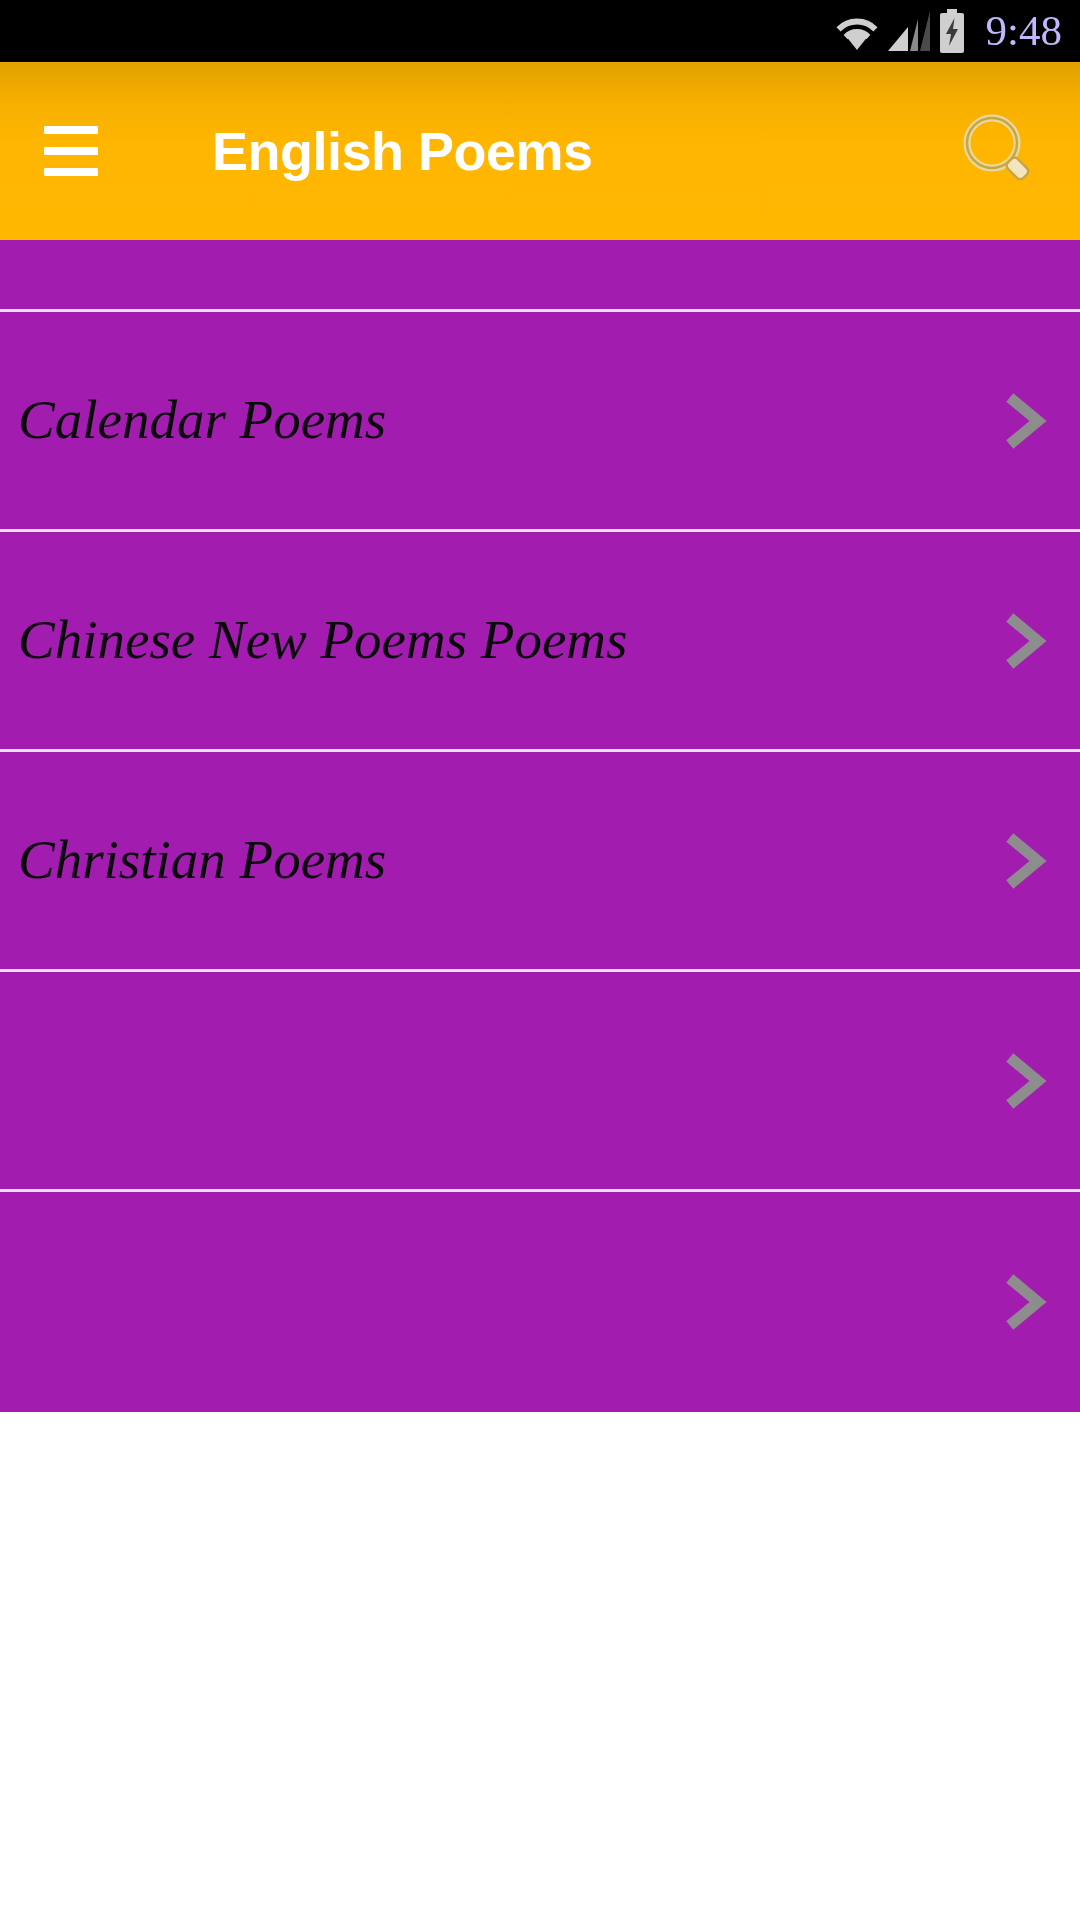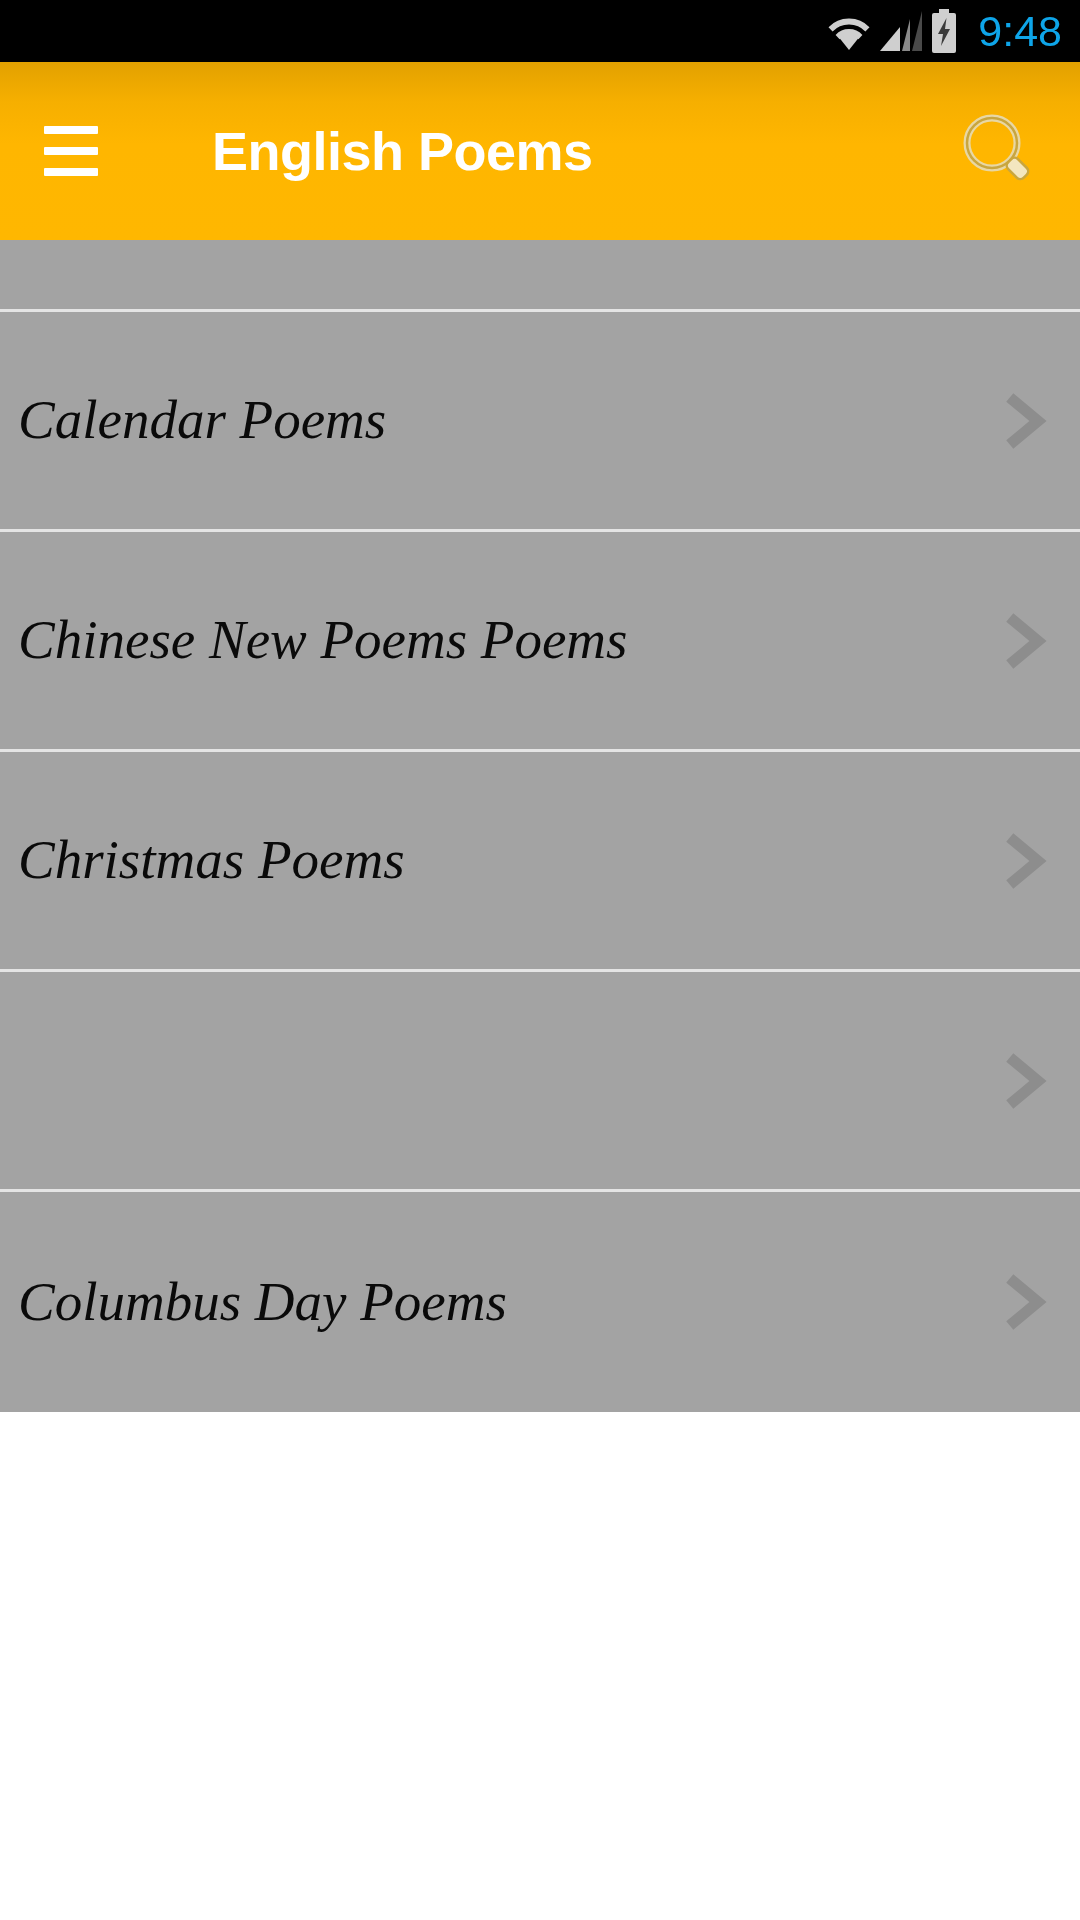--- a/index.html
+++ b/index.html
@@ -31,27 +31,27 @@
   .status-icons {
     display: flex;
     align-items: center;
     gap: 8px;
     height: 62px;
   }
   .wifi-icon { display: block; }
   .signal-icon { display: block; }
   .battery-icon { display: block; }
   .status-time {
-    color: #0ea5e9;
+    color: #c4b5fd;
     font-size: 43px;
     font-weight: 400;
     letter-spacing: 0px;
     margin-left: 12px;
     line-height: 62px;
-    font-family: Liberation Sans, sans-serif;
+    font-family: Liberation Serif, serif;
   }
 
   
   .app-bar {
     position: absolute;
     top: 62px; left: 0;
     width: 1080px;
     height: 178px;
     background: linear-gradient(to bottom, #e2a100 0%, #f6af00 22%, #ffb600 46%, #ffb700 100%);
     display: flex;
@@ -109,21 +109,21 @@
     position: absolute;
     top: -148px; left: 0;
     width: 1080px;
   }
   .list-item {
     position: relative;
     width: 1080px;
     height: 220px;
     box-sizing: border-box;
     border-bottom: 3px solid #e4e4e4;
-    background: #a3a3a3;
+    background: #a21caf;
     display: flex;
     align-items: center;
     cursor: pointer;
   }
   .list-item:last-child { border-bottom: none; }
   .list-item-label {
     font-family: "Liberation Serif", serif;
     font-style: italic;
     font-size: 55px;
     color: #0a0a0a;
@@ -209,33 +209,32 @@
 
 
     <div class="list-item">
       <span class="list-item-label">Chinese New Poems Poems</span>
       <svg class="chevron" viewBox="0 0 52 60">
         <polyline points="14,10 38,30 14,50" fill="none" stroke="#8d8d8d" stroke-width="11" stroke-linecap="square" stroke-linejoin="miter"></polyline>
       </svg>
     </div>
 
     <div class="list-item">
-      <span class="list-item-label">Christmas Poems</span>
-      <svg class="chevron" viewBox="0 0 52 60">
-        <polyline points="14,10 38,30 14,50" fill="none" stroke="#8d8d8d" stroke-width="11" stroke-linecap="square" stroke-linejoin="miter"></polyline>
-      </svg>
-    </div>
-
-    <div class="list-item">
-      <svg class="chevron" viewBox="0 0 52 60">
-        <polyline points="14,10 38,30 14,50" fill="none" stroke="#8d8d8d" stroke-width="11" stroke-linecap="square" stroke-linejoin="miter"></polyline>
-      </svg>
-    </div>
-
-    <div class="list-item">
-      <span class="list-item-label">Columbus Day Poems</span>
+      <span class="list-item-label">Christian Poems</span>
+      <svg class="chevron" viewBox="0 0 52 60">
+        <polyline points="14,10 38,30 14,50" fill="none" stroke="#8d8d8d" stroke-width="11" stroke-linecap="square" stroke-linejoin="miter"></polyline>
+      </svg>
+    </div>
+
+    <div class="list-item">
+      <svg class="chevron" viewBox="0 0 52 60">
+        <polyline points="14,10 38,30 14,50" fill="none" stroke="#8d8d8d" stroke-width="11" stroke-linecap="square" stroke-linejoin="miter"></polyline>
+      </svg>
+    </div>
+
+    <div class="list-item">
       <svg class="chevron" viewBox="0 0 52 60">
         <polyline points="14,10 38,30 14,50" fill="none" stroke="#8d8d8d" stroke-width="11" stroke-linecap="square" stroke-linejoin="miter"></polyline>
       </svg>
     </div>
 
   </div>
 </div>
 
 </body></html>

